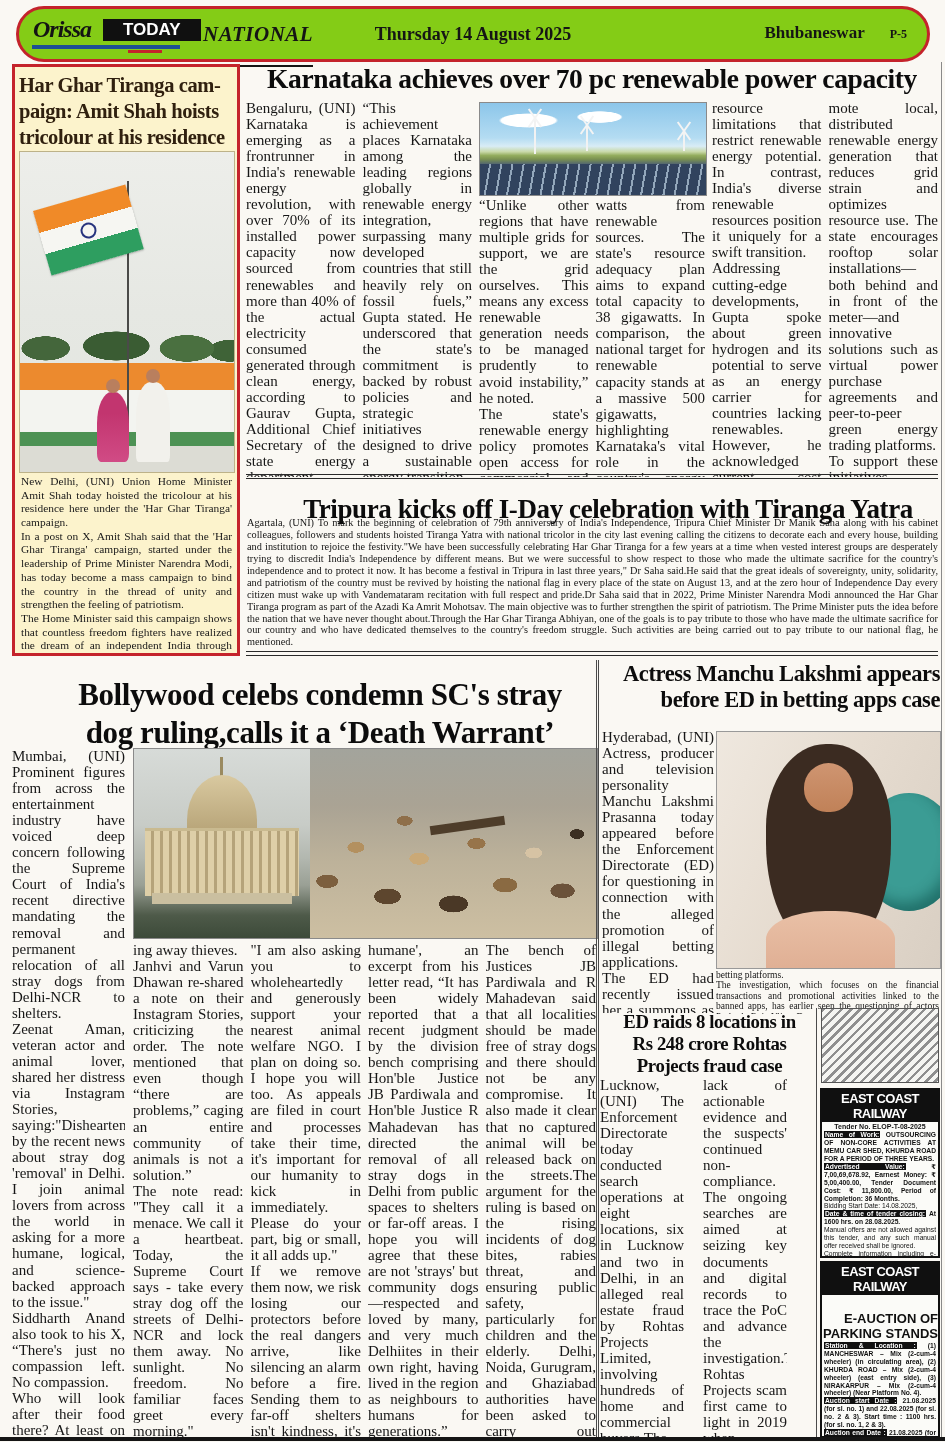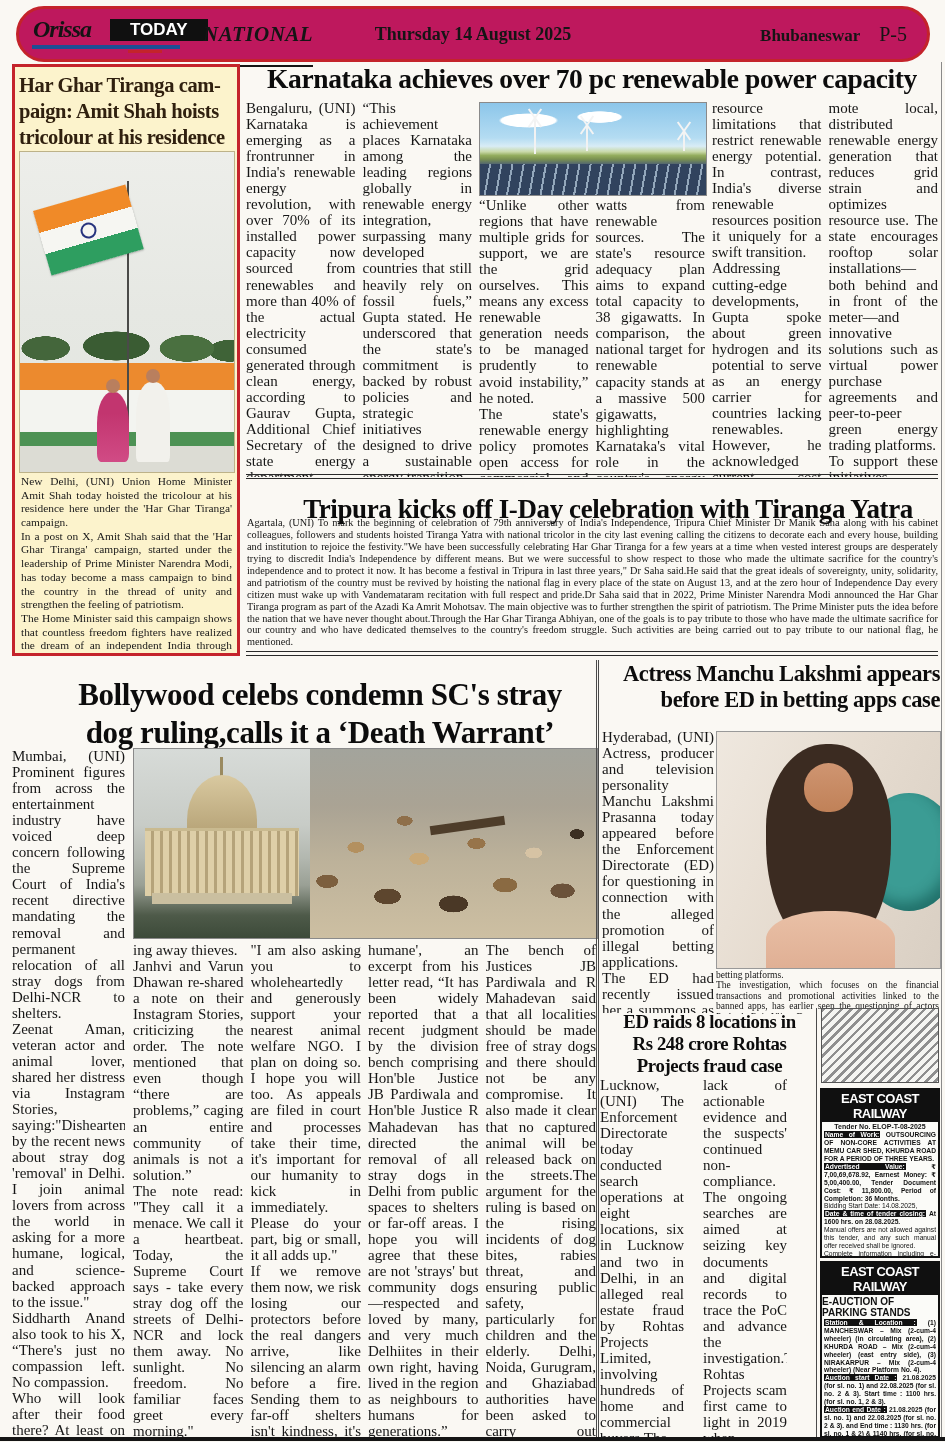--- a/index.html
+++ b/index.html
@@ -4,33 +4,33 @@
 <style>
   html,body{margin:0;padding:0;background:#e8e6e0;}
   .page{position:relative;width:945px;height:1442px;background:#faf8f3;overflow:hidden;
         font-family:"Liberation Serif","DejaVu Serif",serif;color:#151515;}
   .abs{position:absolute;}
   .jcol{font-size:15px;line-height:1.07;text-align:justify;white-space:pre-line;
         overflow:hidden;color:#161616;hyphens:auto;}
   .hlfont{font-weight:bold;color:#0c0c0c;letter-spacing:-0.4px;}
 
   
-  .masthead{left:16px;top:6px;width:908px;height:50px;border:3px solid #c4232b;border-radius:28px;background:#be185d;}
+  .masthead{left:16px;top:6px;width:908px;height:50px;border:3px solid #c4232b;border-radius:28px;background:#84cc16;}
   .logo{left:13px;top:7px;width:160px;height:36px;}
   .logo-row{display:flex;align-items:center;}
   .map-glyph{width:13px;height:18px;background:#d5222a;border-radius:45% 60% 50% 40%/55% 40% 60% 45%;margin-right:1px;}
   .logo-orissa{font:italic bold 24px "Liberation Serif",serif;letter-spacing:-1px;color:#141414;}
-  .logo-today{font:bold 17px "Liberation Sans","DejaVu Sans",sans-serif;background:#101010;color:#fff;padding:1px 20px;margin-left:19px;}
+  .logo-today{font:bold 17px "Liberation Sans","DejaVu Sans",sans-serif;background:#101010;color:#fff;padding:1px 20px;margin-left:12px;}
   .logo-bar{margin-top:2px;height:4px;background:#1d4f94;width:148px;position:relative;}
   .logo-redtag{position:absolute;right:18px;top:5px;width:34px;height:3px;background:#c4232b;}
   .section-name{left:184px;top:13px;font:italic bold 21px "Liberation Serif",serif;letter-spacing:.5px;
                 border-bottom:2.5px solid #141414;padding-bottom:18px;}
   .hd-date{left:0;right:0;top:15px;text-align:center;font:bold 18px "Liberation Serif",serif;}
   .hd-right{right:20px;top:14px;font:bold 17px "Liberation Serif",serif;}
-  .hd-page{font-weight:normal;font-size:20px;margin-left:19px;}
+  .hd-page{font-weight:bold;font-size:12px;margin-left:25px;}
 
   
   .amit{left:12px;top:64px;width:228px;height:592px;border:3px solid #c4232b;background:#fcf3cc;box-sizing:border-box;}
   .amit-hl{left:0;top:5px;width:100%;padding:0 4px;box-sizing:border-box;font-size:20.5px;line-height:1.28;
            text-align:left;font-weight:bold;color:#30200f;letter-spacing:-0.4px;white-space:pre-line;}
   .amit-photo{left:4px;top:84px;width:214px;height:320px;background:linear-gradient(180deg,#edeeea 0%,#e6e8e3 50%,#e2e5df 100%);
               overflow:hidden;border:1px solid #bdb289;}
   .ap-trees{left:0;top:53%;width:100%;height:15%;background:
       radial-gradient(ellipse 40px 20px at 12% 55%,#44663b 0 60%,transparent 61%),
       radial-gradient(ellipse 55px 24px at 45% 50%,#3a5c33 0 60%,transparent 61%),
@@ -130,21 +130,21 @@
          background:repeating-linear-gradient(135deg,#8f8f8f 0 2.5px,#f5f5f2 2.5px 6.5px);box-sizing:border-box;}
   .ad{left:820px;width:120px;border:2px solid #101010;background:#fbfbf8;box-sizing:border-box;
       font-family:"Liberation Sans","DejaVu Sans",sans-serif;color:#101010;overflow:hidden;}
   .ad1{top:1088px;height:170px;} .ad2{top:1261px;height:177px;}
   .ad-head{background:#101010;color:#fff;text-align:center;font-weight:bold;font-size:13px;
            letter-spacing:-0.6px;padding:1px 0;}
   .ad-body{padding:1px 2px;font-size:6.7px;line-height:1.18;text-align:justify;}
   .ad-lbl{background:#101010;color:#fff;font-weight:bold;padding:0 1px;}
   .ad-b{font-weight:bold;}
   .ad-center{text-align:center;font-weight:bold;font-size:7px;}
-  .ad-sub{text-align:left;font-weight:bold;font-size:10px;padding-top:1px;}
+  .ad-sub{text-align:right;font-weight:bold;font-size:13px;padding-top:16px;}
 
   .bottom-bar{left:0;top:1437px;width:945px;height:4px;background:#151515;}
   .right-edge{left:941px;top:62px;width:1px;height:1375px;background:#8a8a8a;}
 </style>
 </head>
 <body>
 
 <div class="page">
 
   <header class="abs masthead">

